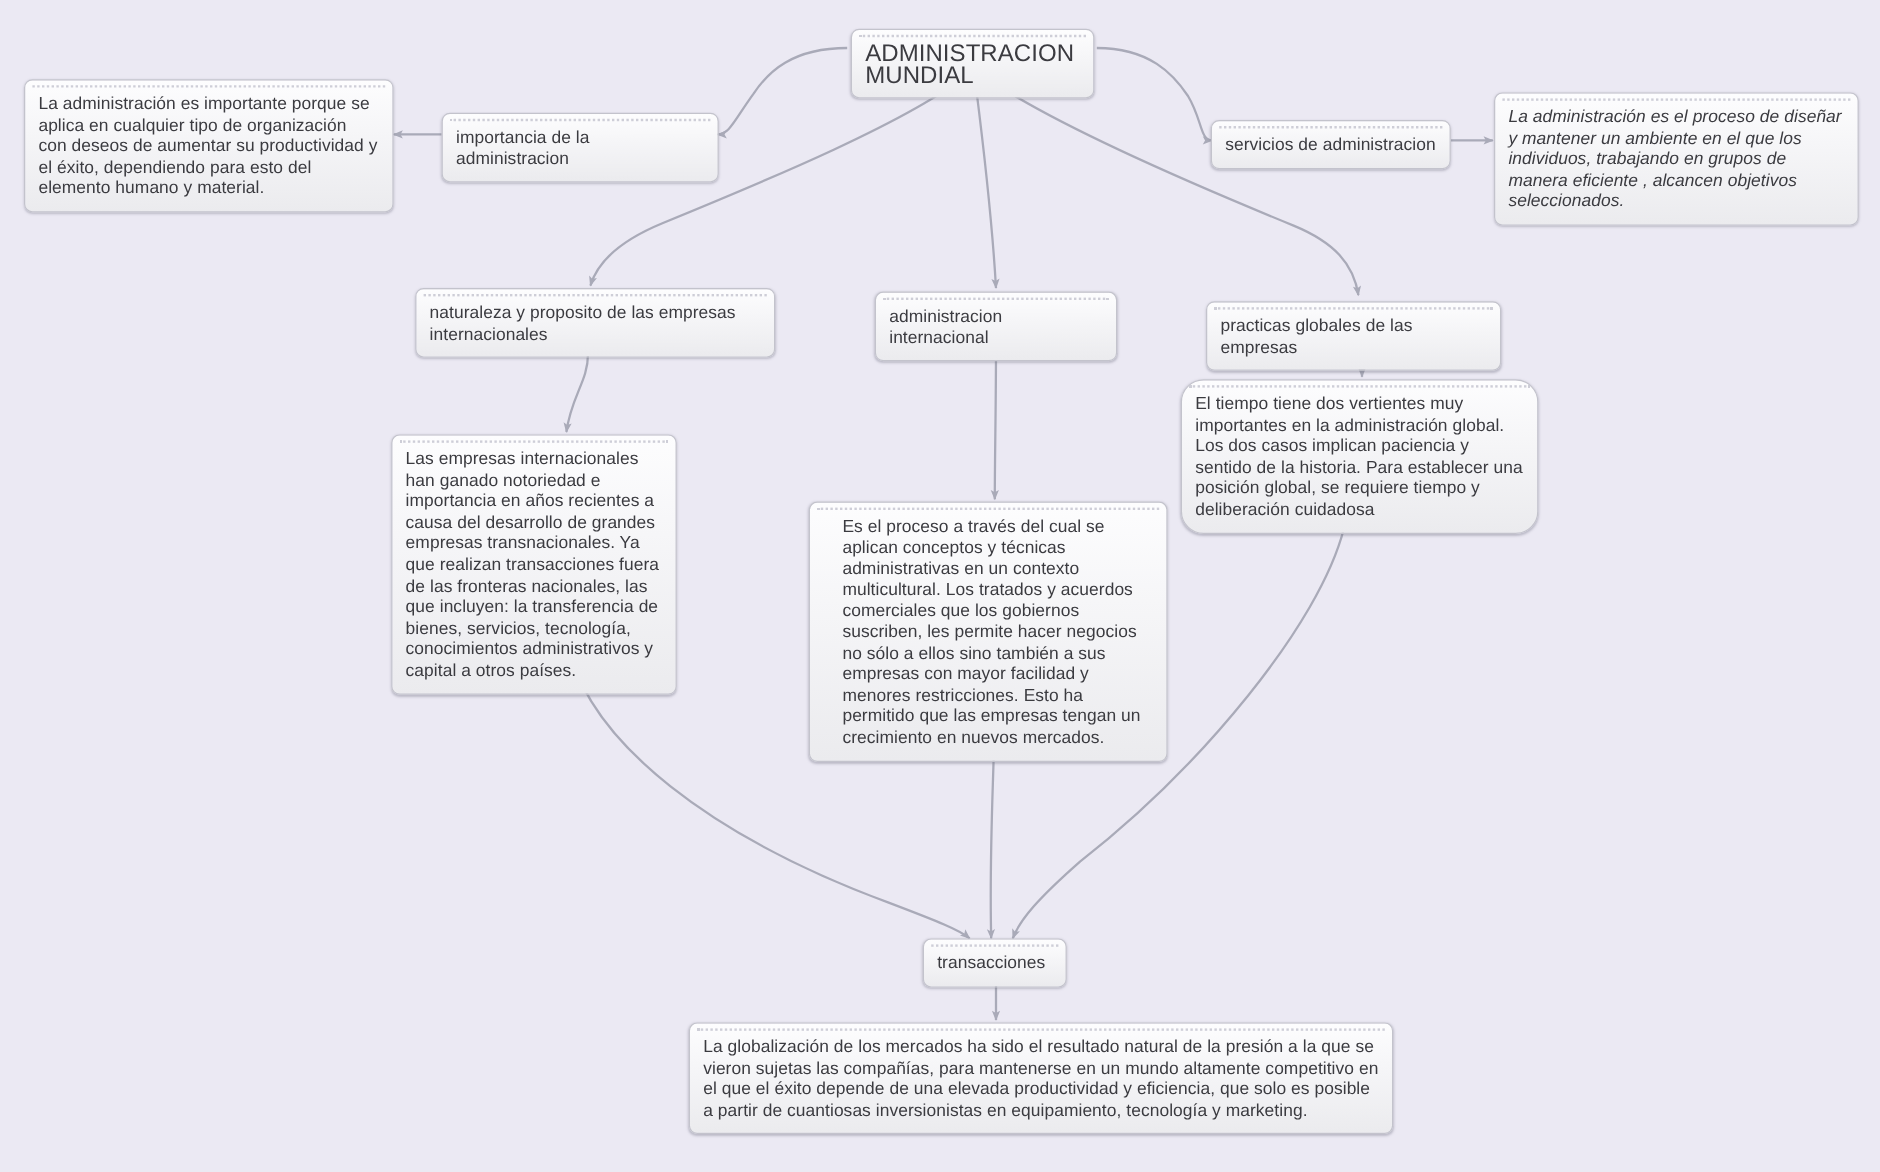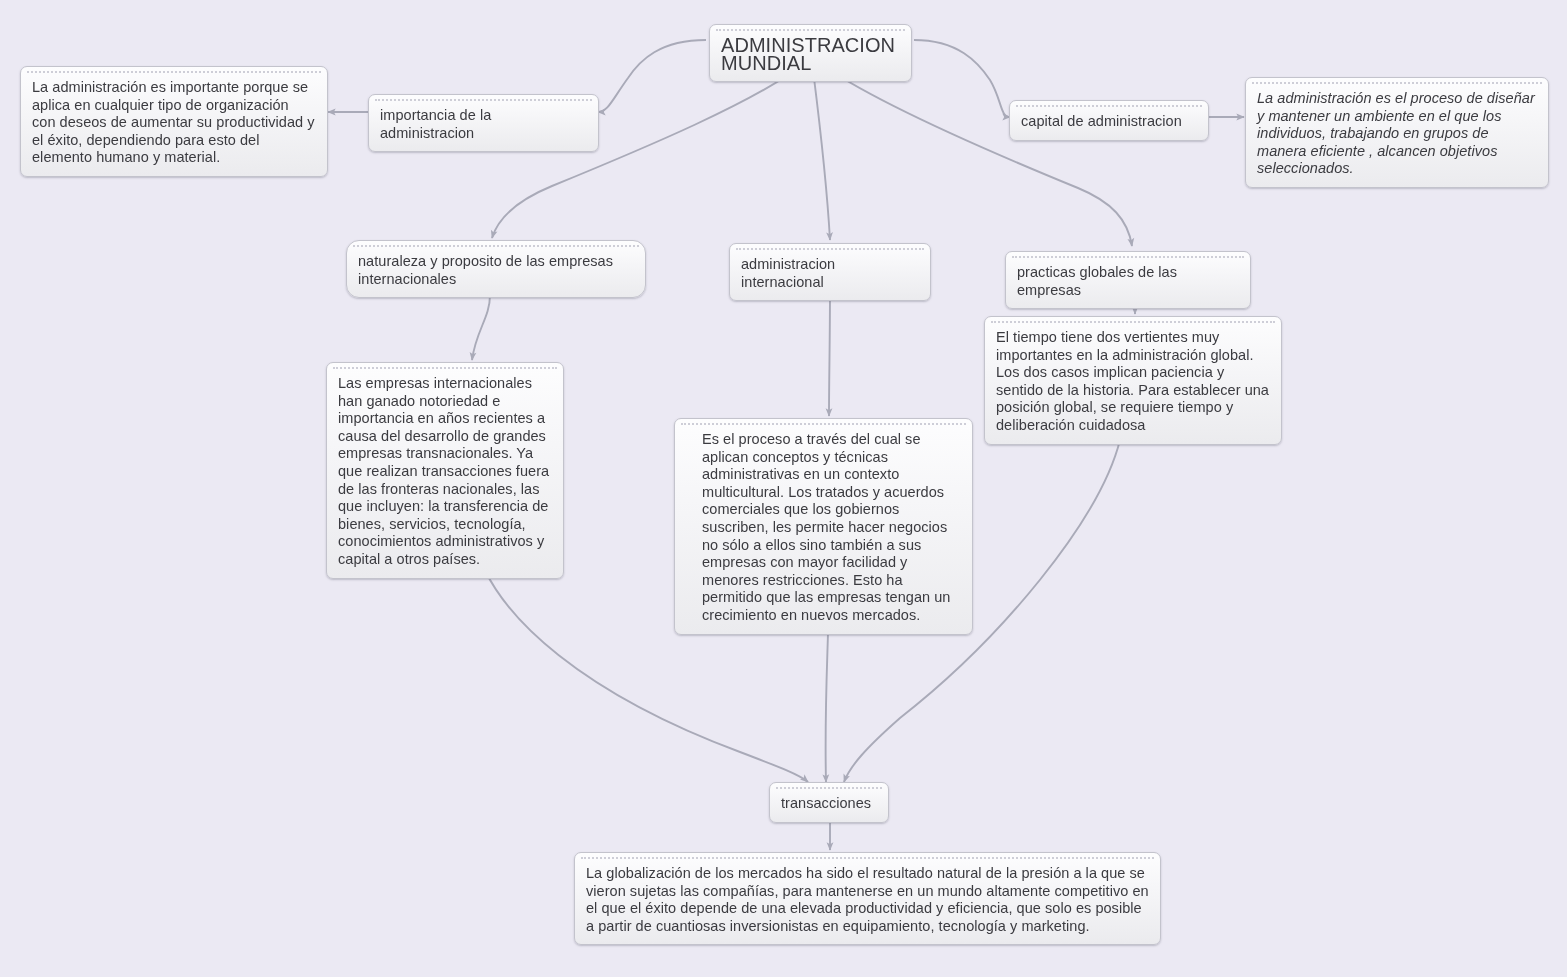--- a/index.html
+++ b/index.html
@@ -105,48 +105,48 @@
 
   <div class="node" style="left:368px; top:94px; width:231px;">
     <span class="txt">importancia de la administracion</span>
   </div>
 
   <div class="node" style="left:20px; top:66px; width:308px;">
     <span class="txt">La administración es importante porque se aplica en cualquier tipo de organización con deseos de aumentar su productividad y el éxito, dependiendo para esto del elemento humano y material.</span>
   </div>
 
   <div class="node" style="left:1009px; top:100px; width:200px;">
-    <span class="txt">capital de administracion</span>
+    <span class="txt">servicios de administracion</span>
   </div>
 
   <div class="node" style="left:1245px; top:77px; width:304px;font-style:italic;">
     <span class="txt">La administración es el proceso de diseñar y mantener un ambiente en el que los individuos, trabajando en grupos de manera eficiente , alcancen objetivos seleccionados.</span>
   </div>
 
-  <div class="node" style="left:346px; top:240px; width:300px;border-radius:13px;">
+  <div class="node" style="left:346px; top:240px; width:300px;">
     <span class="txt">naturaleza y proposito de las empresas internacionales</span>
   </div>
 
   <div class="node" style="left:326px; top:362px; width:238px;">
     <span class="txt">Las empresas internacionales han ganado notoriedad e importancia en años recientes a causa del desarrollo de grandes empresas transnacionales. Ya  que realizan transacciones fuera de las fronteras nacionales, las que incluyen: la transferencia de bienes, servicios, tecnología, conocimientos administrativos y capital a otros países.</span>
   </div>
 
   <div class="node" style="left:729px; top:243px; width:202px;">
     <span class="txt">administracion internacional</span>
   </div>
 
   <div class="node" style="left:674px; top:418px; width:299px;padding-left:27px;">
     <span class="txt">Es el proceso a través del cual se aplican conceptos y técnicas administrativas en un contexto multicultural. Los tratados y acuerdos comerciales que los gobiernos suscriben, les permite hacer negocios no sólo a ellos sino también  a sus empresas con mayor facilidad y menores restricciones. Esto ha permitido que las empresas tengan un crecimiento en nuevos mercados.</span>
   </div>
 
   <div class="node" style="left:1005px; top:251px; width:246px;">
     <span class="txt">practicas globales de las empresas</span>
   </div>
 
-  <div class="node" style="left:984px; top:316px; width:298px;">
+  <div class="node" style="left:984px; top:316px; width:298px;border-radius:19px;">
     <span class="txt">El tiempo tiene dos vertientes muy importantes en la administración global. Los dos casos implican paciencia y sentido de la historia. Para establecer una posición global, se requiere tiempo y deliberación cuidadosa</span>
   </div>
 
   <div class="node" style="left:769px; top:782px; width:120px;">
     <span class="txt">transacciones</span>
   </div>
 
   <div class="node" style="left:574px; top:852px; width:587px;">
     <span class="txt">La globalización de los mercados ha sido el resultado natural de la presión a la que se vieron sujetas las compañías, para mantenerse en un mundo altamente competitivo en el que el éxito depende de una elevada productividad y eficiencia, que solo es posible a partir de cuantiosas inversionistas  en equipamiento, tecnología y marketing.</span>
   </div>

